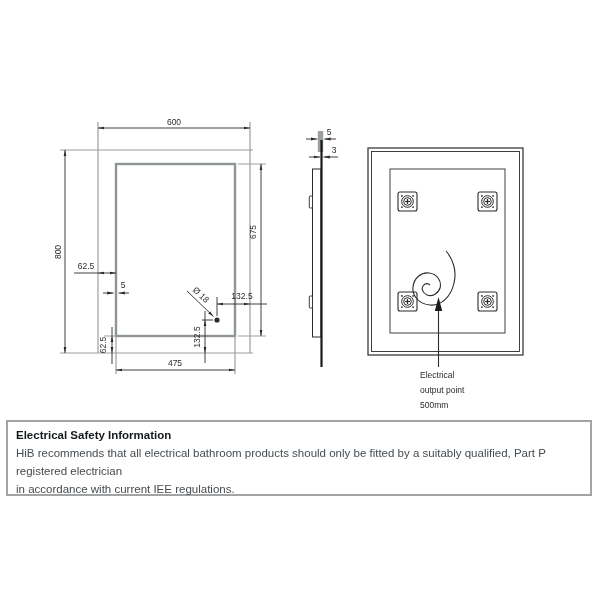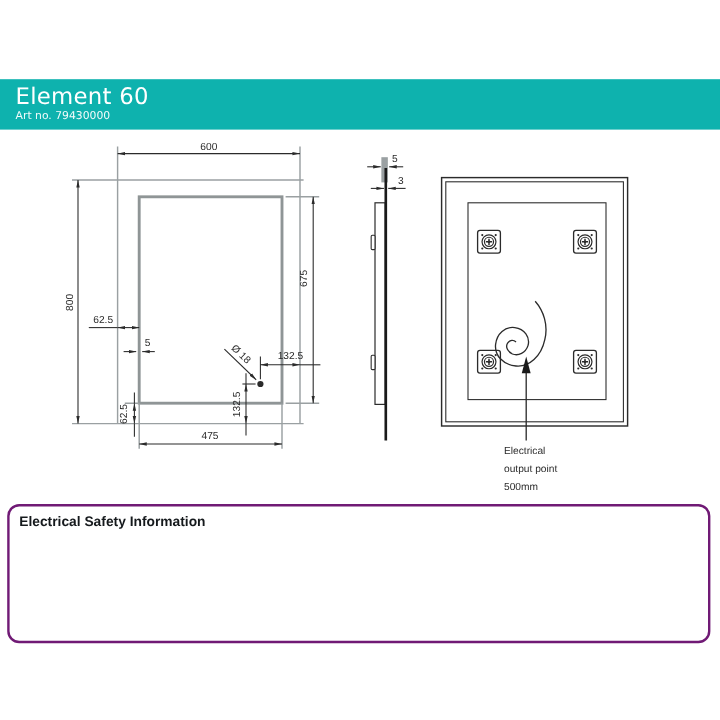--- a/index.html
+++ b/index.html
@@ -12,22 +12,22 @@
   .hdr-art{font-family:"DejaVu Sans",sans-serif;font-size:9px;font-weight:400;line-height:11px;opacity:.95;}
   
   svg.draw{position:absolute;left:0;top:0;width:600px;height:600px;}
   svg.draw text{font-family:"Liberation Sans",sans-serif;font-size:8.5px;fill:#2b2b2b;}
   .gray{stroke:#9aa0a2;stroke-width:1.2;fill:none;}
   .grayThick{stroke:#8f9596;stroke-width:2.4;fill:none;}
   .dim{stroke:#2b2b2b;stroke-width:.9;fill:none;}
   .solid{stroke:#2b2b2b;stroke-width:1.1;fill:none;}
   .red-label{font-size:10px;fill:#e23c38;font-weight:500;}
   
-  .infobox{position:absolute;left:6px;top:420px;width:586px;height:116px;box-sizing:border-box;
-           border:2px solid #701a75;border-radius:10px;background:#fff;padding:4px 8px;}
+  .infobox{position:absolute;left:6px;top:420px;width:586px;height:76px;box-sizing:border-box;
+           border:2px solid #a3a3a3;border-radius:0;background:#fff;padding:4px 8px;}
   .infobox .t{font-size:11.5px;font-weight:700;color:#15191c;line-height:17px;margin-top:1px;}
   .infobox .l{font-size:11.5px;color:#454c51;line-height:18px;}
 </style>
 </head>
 <body>
 
 <div class="page">
 
   <svg class="draw" viewBox="0 0 600 600">
     <defs>
@@ -146,22 +146,20 @@
         <polygon points="438.5,297 434.8,311 442.2,311" fill="#1a1a1a"></polygon>
       </g>
       <g>
         <text class="red-label" x="420" y="378">Electrical</text>
         <text class="red-label" x="420" y="393">output point</text>
         <text class="red-label" x="420" y="408">500mm</text>
       </g>
     </g>
   </svg>
 
-  <div class="hdr">
-    <div class="hdr-title">Element 60</div>
-    <div class="hdr-art">Art no. 79430000</div>
-  </div>
 
   <div class="infobox">
     <div class="t">Electrical Safety Information</div>
+    <div class="l">HiB recommends that all electrical bathroom products should only be fitted by a suitably qualified, Part P registered electrician</div>
+    <div class="l">in accordance with current IEE regulations.</div>
   </div>
 
 </div>
 
 </body></html>

